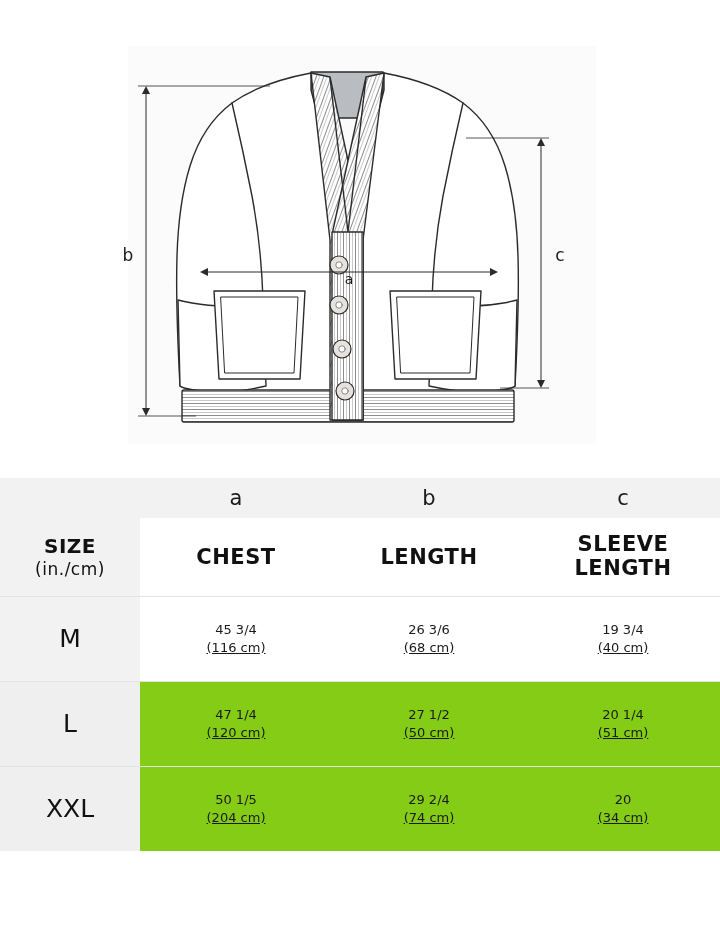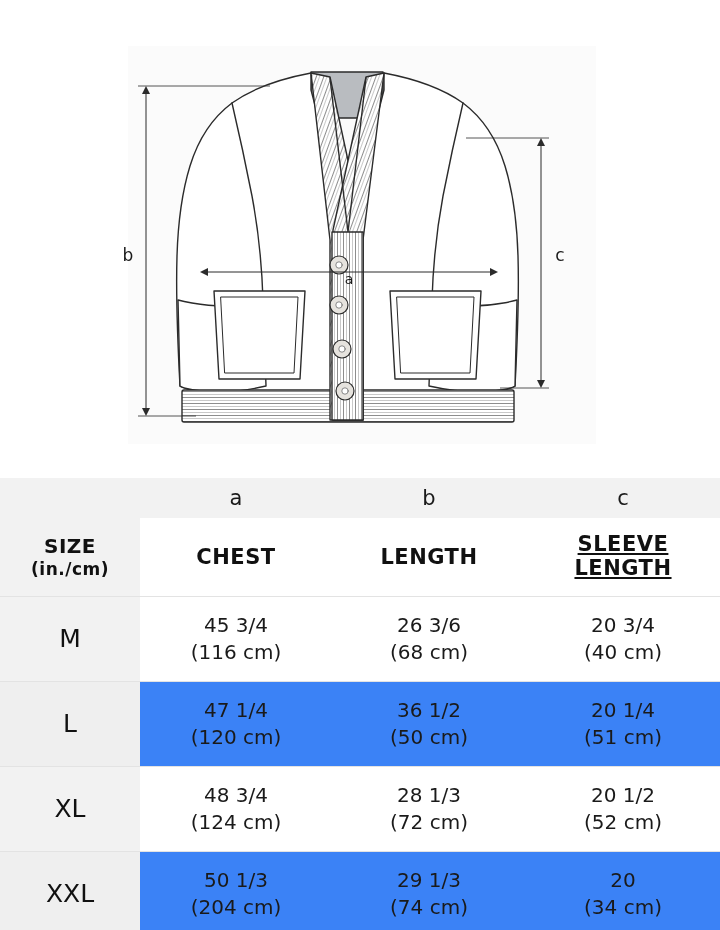--- a/index.html
+++ b/index.html
@@ -70,50 +70,50 @@
     margin-left: 8px;
   }
   .row-head td.col-size {
     background: #f2f2f2;
     font-size: 20px;
     line-height: 1.25;
   }
   .head-small {
     display: block;
     font-size: 17px;
-    font-weight: bold;
+    font-weight: normal;
   }
   .sleeve-two {
     line-height: 1.12;
-    text-decoration: underline;
   }
 
   .row-data td {
     height: 84px;
-    font-size: 20px;
+    font-size: 13px;
     line-height: 1.35;
     color: #1a1a1a;
     border-top: 1px solid #e3e3e3;
   }
   .row-data td.col-size {
     font-size: 25px;
     background: #f2f2f2;
     color: #111;
   }
   .row-data.alt td {
-    background: #3b82f6;
+    background: #84cc16;
   }
   .row-data.alt td.col-size {
     background: #efefef;
   }
   .cell-val {
     display: block;
   }
   .cell-sub {
     display: block;
+    text-decoration: underline;
   }
 </style>
 </head>
 <body>
 
 <div class="page">
 
   <div class="diagram">
     <svg width="720" height="478" viewBox="0 0 720 478" xmlns="http://www.w3.org/2000/svg">
 
@@ -250,65 +250,50 @@
         <td class="col-size">M</td>
         <td class="col-a">
           <span class="cell-val">45 3/4</span>
           <span class="cell-sub">(116 cm)</span>
         </td>
         <td class="col-b">
           <span class="cell-val">26 3/6</span>
           <span class="cell-sub">(68 cm)</span>
         </td>
         <td class="col-c">
-          <span class="cell-val">20 3/4</span>
+          <span class="cell-val">19 3/4</span>
           <span class="cell-sub">(40 cm)</span>
         </td>
       </tr>
 
       <tr class="row-data alt">
         <td class="col-size">L</td>
         <td class="col-a">
           <span class="cell-val">47 1/4</span>
           <span class="cell-sub">(120 cm)</span>
         </td>
         <td class="col-b">
-          <span class="cell-val">36 1/2</span>
+          <span class="cell-val">27 1/2</span>
           <span class="cell-sub">(50 cm)</span>
         </td>
         <td class="col-c">
           <span class="cell-val">20 1/4</span>
           <span class="cell-sub">(51 cm)</span>
         </td>
       </tr>
 
-      <tr class="row-data">
-        <td class="col-size">XL</td>
-        <td class="col-a">
-          <span class="cell-val">48 3/4</span>
-          <span class="cell-sub">(124 cm)</span>
-        </td>
-        <td class="col-b">
-          <span class="cell-val">28 1/3</span>
-          <span class="cell-sub">(72 cm)</span>
-        </td>
-        <td class="col-c">
-          <span class="cell-val">20 1/2</span>
-          <span class="cell-sub">(52 cm)</span>
-        </td>
-      </tr>
 
       <tr class="row-data alt">
         <td class="col-size">XXL</td>
         <td class="col-a">
-          <span class="cell-val">50 1/3</span>
+          <span class="cell-val">50 1/5</span>
           <span class="cell-sub">(204 cm)</span>
         </td>
         <td class="col-b">
-          <span class="cell-val">29 1/3</span>
+          <span class="cell-val">29 2/4</span>
           <span class="cell-sub">(74 cm)</span>
         </td>
         <td class="col-c">
           <span class="cell-val">20</span>
           <span class="cell-sub">(34 cm)</span>
         </td>
       </tr>
     </tbody>
   </table>
 

